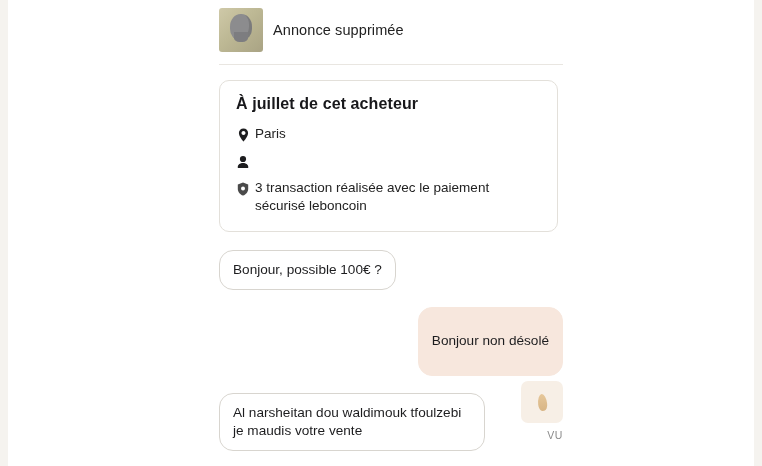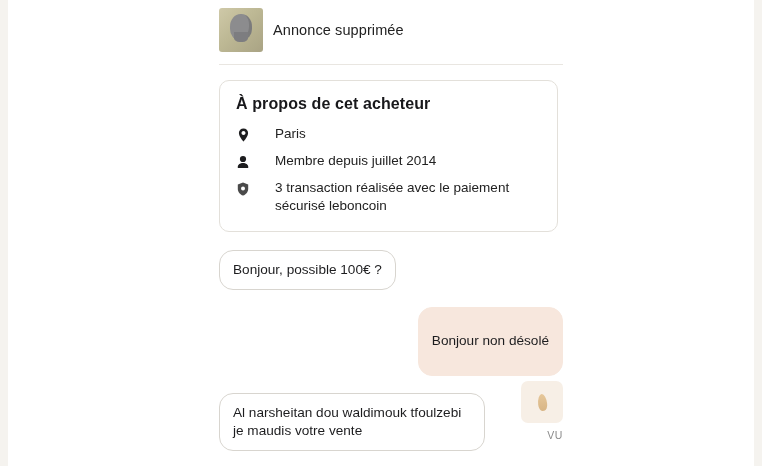--- a/index.html
+++ b/index.html
@@ -95,21 +95,21 @@
   .buyer-card h2 {
     margin: 0 0 12px 0;
     font-size: 16px;
     font-weight: bold;
     color: #18181b;
     letter-spacing: 0.1px;
   }
   .buyer-row {
     display: flex;
     align-items: flex-start;
-    gap: 25px;
+    gap: 5px;
     margin-bottom: 9px;
     font-size: 13.5px;
     color: #222222;
     line-height: 1.33;
   }
   .buyer-row:last-child { margin-bottom: 0; }
   .buyer-row .ico {
     flex: 0 0 14px;
     width: 14px;
     height: 17px;
@@ -192,39 +192,38 @@
   <div class="conversation">
 
     <div class="listing-header">
       <div class="listing-thumb">
         <div class="blob"></div>
       </div>
       <div class="listing-title">Annonce supprimée</div>
     </div>
 
     <div class="buyer-card">
-      <h2>À propos de cet acheteur</h2>
+      <h2>À juillet de cet acheteur</h2>
 
       <div class="buyer-row">
         <span class="ico">
           <svg width="11" height="14" viewBox="0 0 11 14">
             <path d="M5.5 0.6C2.9 0.6 0.9 2.6 0.9 5.1c0 3.3 4.1 8 4.3 8.2l0.3 0.3 0.3-0.3c0.2-0.2 4.3-4.9 4.3-8.2C10.1 2.6 8.1 0.6 5.5 0.6z M5.5 7.1c-1.1 0-2-0.9-2-2s0.9-2 2-2 2 0.9 2 2-0.9 2-2 2z" fill="#1d1d1f"></path>
           </svg>
         </span>
         <span class="txt">Paris</span>
       </div>
 
       <div class="buyer-row">
         <span class="ico">
           <svg width="12" height="14" viewBox="0 0 12 14">
             <circle cx="6" cy="4" r="3.1" fill="#1d1d1f"></circle>
             <path d="M6 8c-3 0-5.2 1.7-5.2 3.8V13h10.4v-1.2C11.2 9.7 9 8 6 8z" fill="#1d1d1f"></path>
           </svg>
         </span>
-        <span class="txt">Membre depuis juillet 2014</span>
       </div>
 
       <div class="buyer-row">
         <span class="ico">
           <svg width="12" height="14" viewBox="0 0 12 14">
             <path d="M6 0.5L0.8 2.6v4.1c0 3.1 2.2 5.9 5.2 6.8 3-0.9 5.2-3.7 5.2-6.8V2.6L6 0.5z" fill="#4a4a4a"></path>
             <circle cx="6" cy="6.6" r="2" fill="#ffffff"></circle>
           </svg>
         </span>
         <span class="txt">3 transaction réalisée avec le paiement sécurisé leboncoin</span>

